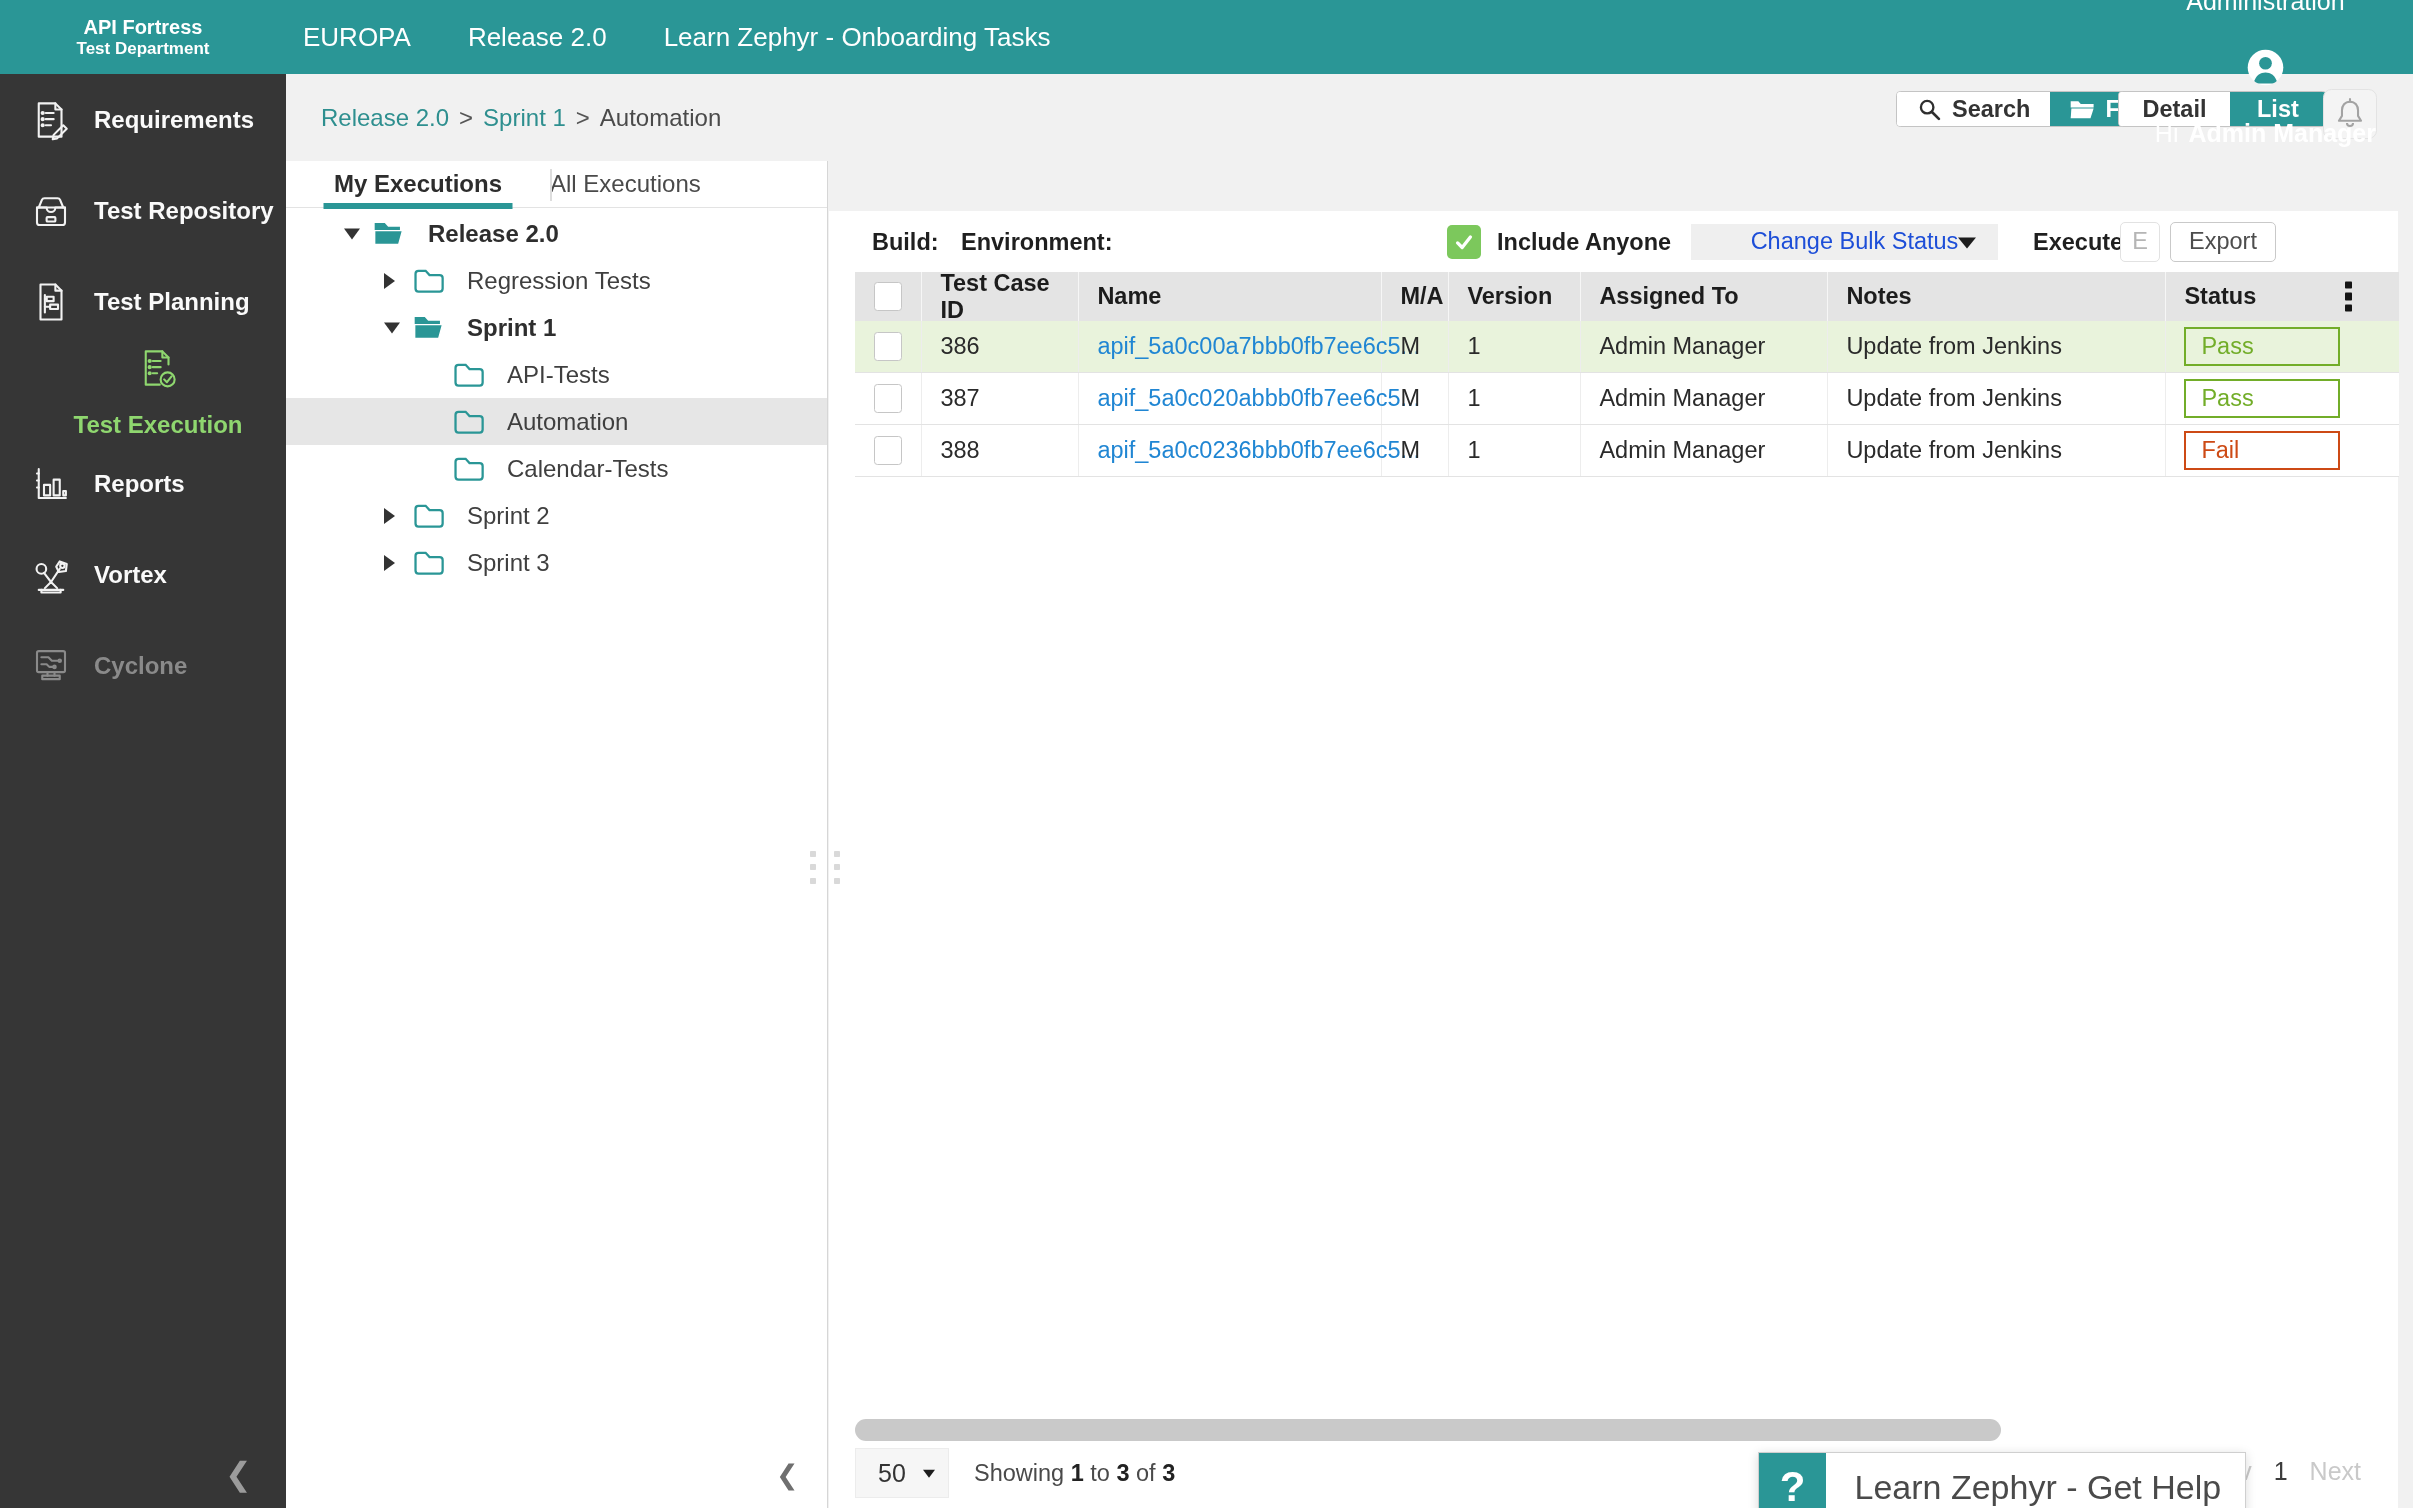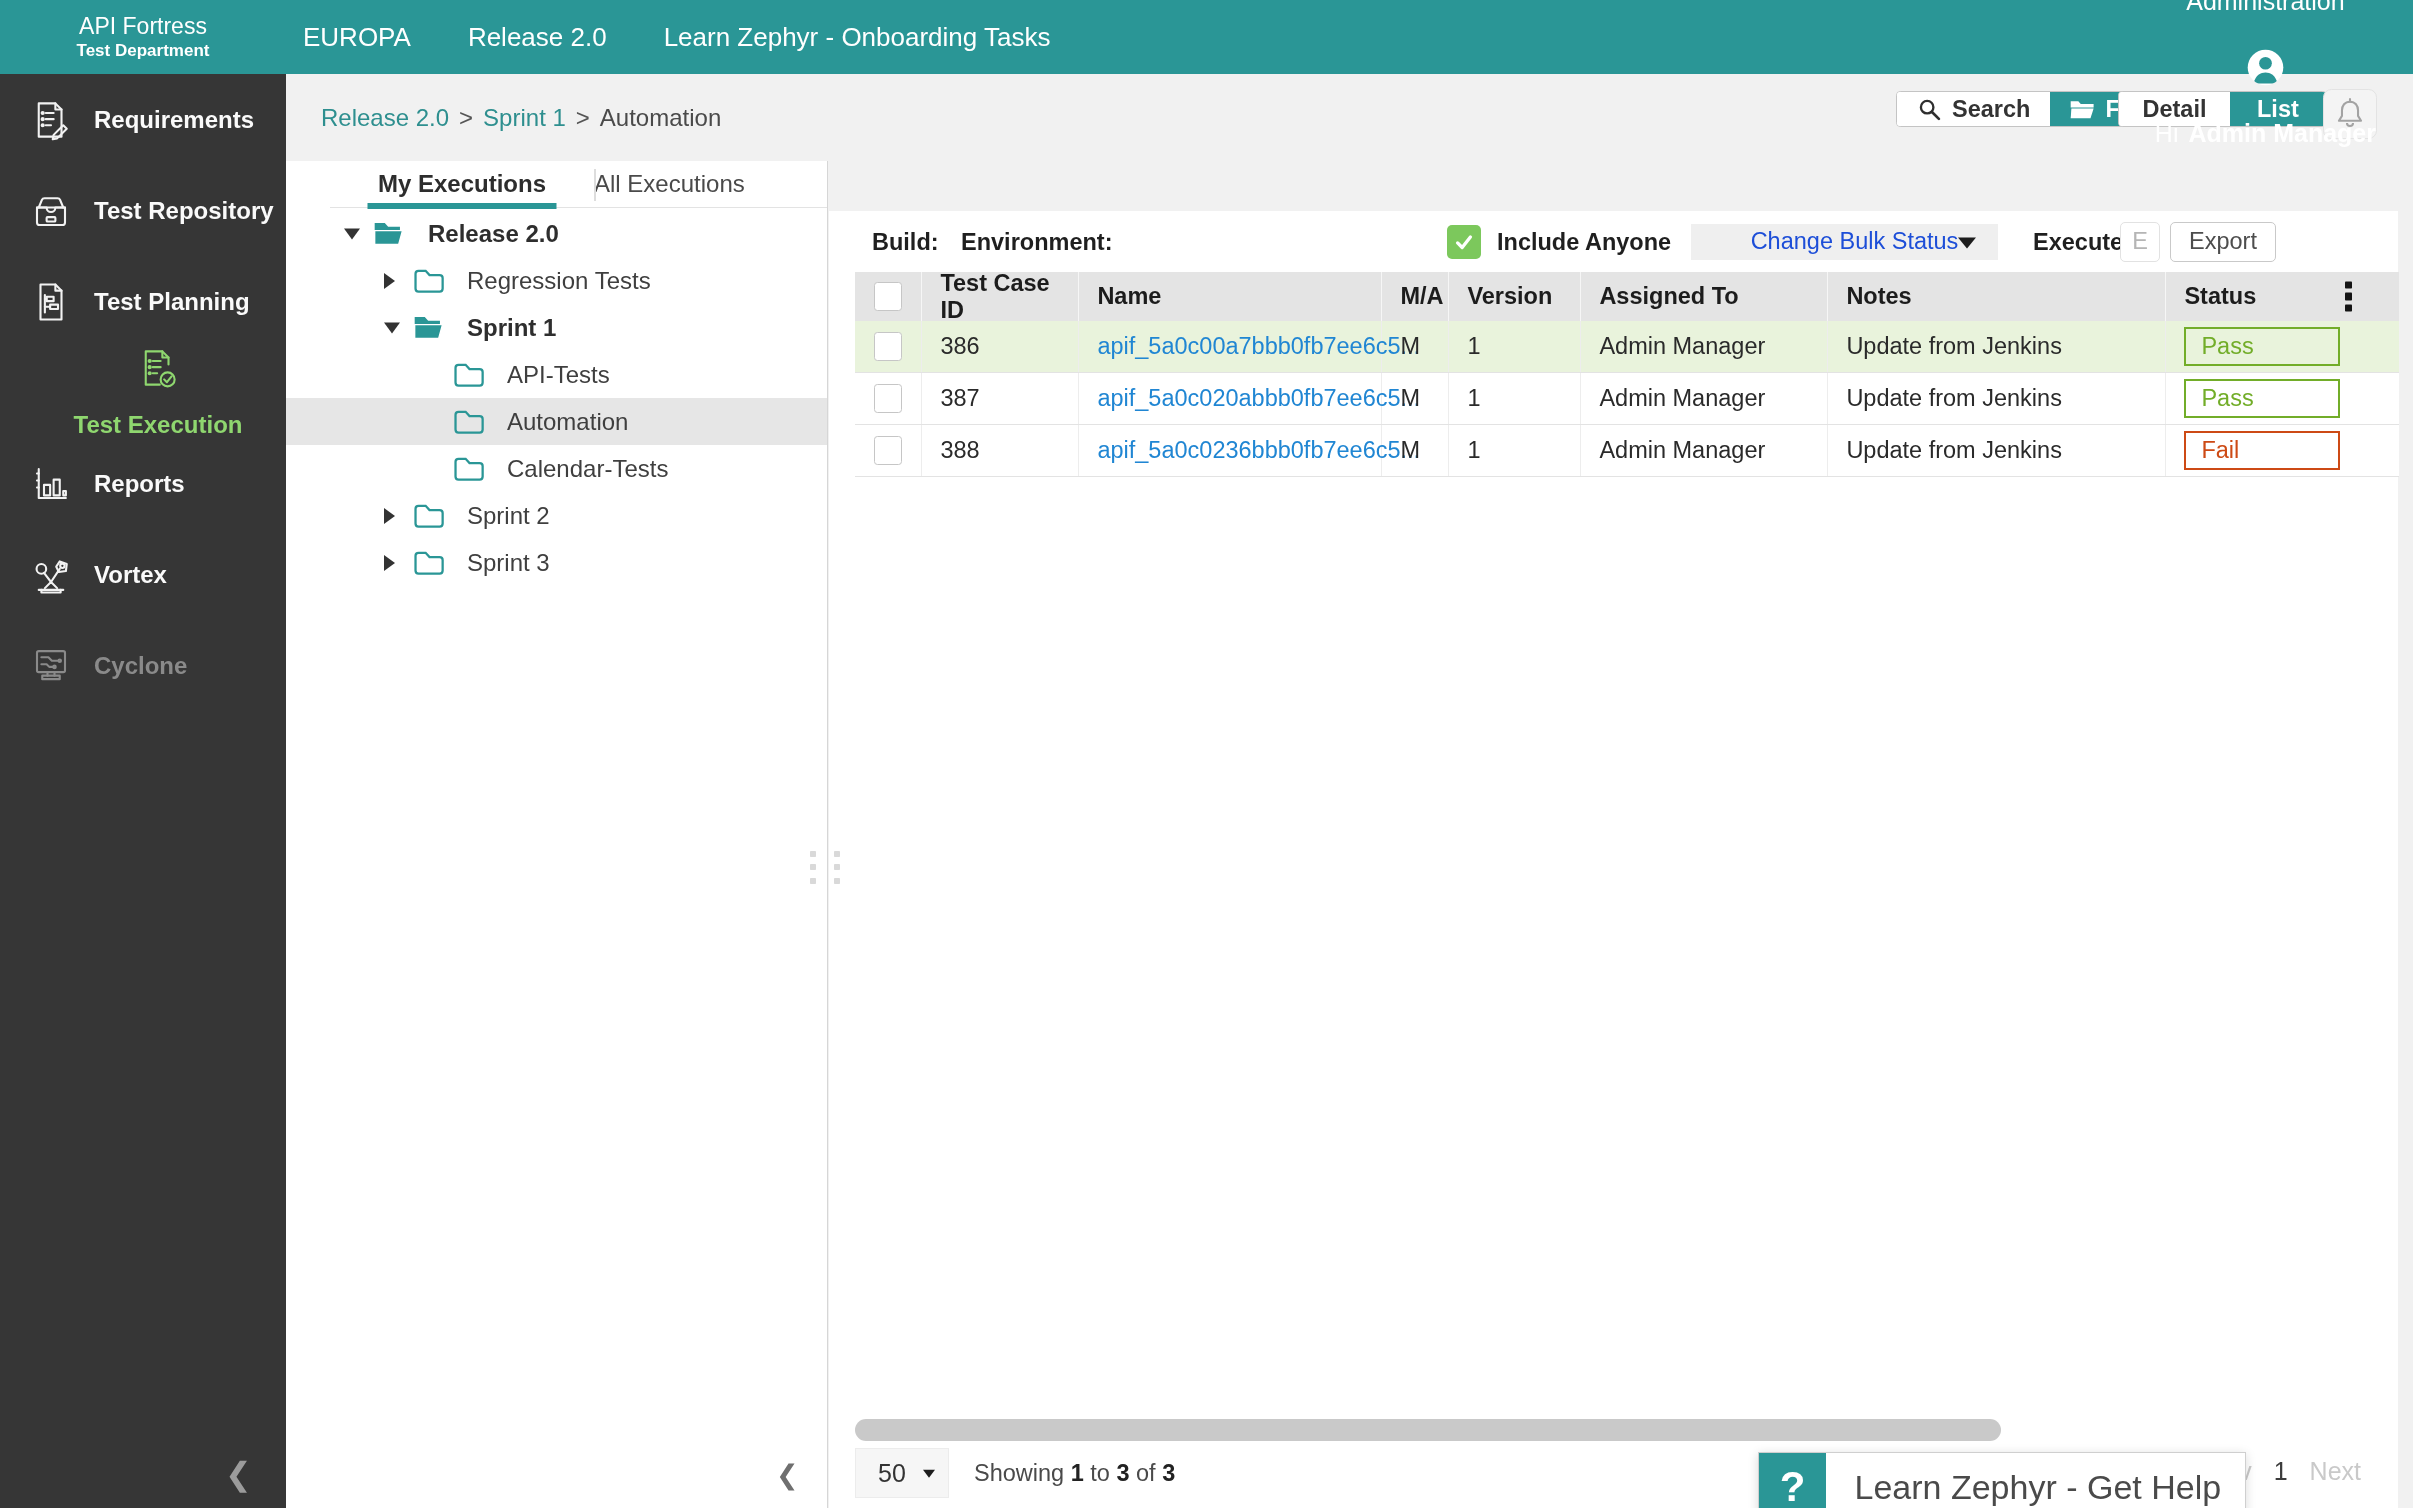--- a/index.html
+++ b/index.html
@@ -8,21 +8,21 @@
   }
   *{margin:0;padding:0;box-sizing:border-box;}
   html,body{width:2413px;height:1508px;}
   body{font-family:"Liberation Sans",sans-serif;background:#f1f1f1;}
   .stage{position:relative;width:2413px;height:1508px;overflow:hidden;background:#f1f1f1;}
 
   
   .topbar{position:absolute;left:0;top:0;width:2413px;height:74px;background:var(--teal);
     display:flex;align-items:center;color:#fff;z-index:5;}
   .brand{width:286px;text-align:center;line-height:1.2;}
-  .brand-title{font-size:23px;font-weight:400;}
+  .brand-title{font-size:20px;font-weight:700;}
   .brand-sub{font-size:17px;font-weight:700;}
   .topnav{display:flex;align-items:center;gap:57px;margin-left:17px;font-size:26px;font-weight:500;}
   .topnav .nav-item{white-space:nowrap;cursor:default;}
   .topright{margin-left:auto;display:flex;align-items:center;gap:32px;padding-right:37px;font-size:25px;flex-direction:column;}
   .avatar{width:39px;height:39px;display:flex;}
   .greet{display:flex;gap:10px;align-items:center;}
   .greet .uname{font-weight:700;}
 
   
   .sidebar{position:absolute;left:0;top:74px;width:286px;bottom:0;background:var(--sidebar);z-index:4;}
@@ -49,21 +49,21 @@
   .seg.light{background:#fff;color:#333;}
   .seg.teal{background:var(--teal);color:#fff;}
   .seg .bicn{width:25px;height:25px;display:flex;}
   .bellbtn{position:absolute;left:2323px;top:89px;width:54px;height:50px;border-radius:8.4px;
     background:#f4f4f4;border:0.8px solid #e3e3e3;display:flex;align-items:center;justify-content:center;cursor:pointer;}
   .bellbtn svg{width:34px;height:34px;}
 
   
   .treepanel{position:absolute;left:286px;top:161px;width:542px;bottom:0;background:#fff;
     border-right:1.7px solid #d6d6d6;z-index:2;}
-  .tabs{height:47px;display:flex;border-bottom:1.7px solid #e3e3e3;position:relative;margin-left:44px;}
+  .tabs{height:47px;display:flex;border-bottom:1.7px solid #e3e3e3;position:relative;}
   .tab{display:flex;align-items:center;justify-content:center;font-size:24px;color:#4a4a4a;position:relative;cursor:pointer;}
   .tab:first-child{width:264px;}
   .tab:last-child{flex:1;}
   .tab.active{color:#2d2d2d;font-weight:700;}
   .tab.active::after{content:"";position:absolute;left:50%;transform:translateX(-50%);bottom:-1.7px;width:189px;height:5.9px;background:var(--teal);}
   .tab-divider{position:absolute;left:264px;top:7.5px;width:1.7px;height:32px;background:#ddd;}
   .tree{position:absolute;top:49px;left:0;right:0;}
   .tree-row{position:relative;height:47px;cursor:pointer;}
   .tree-row.selected{background:#e6e6e6;}
   .caret{position:absolute;top:50%;transform:translateY(-50%);width:0;height:0;}

